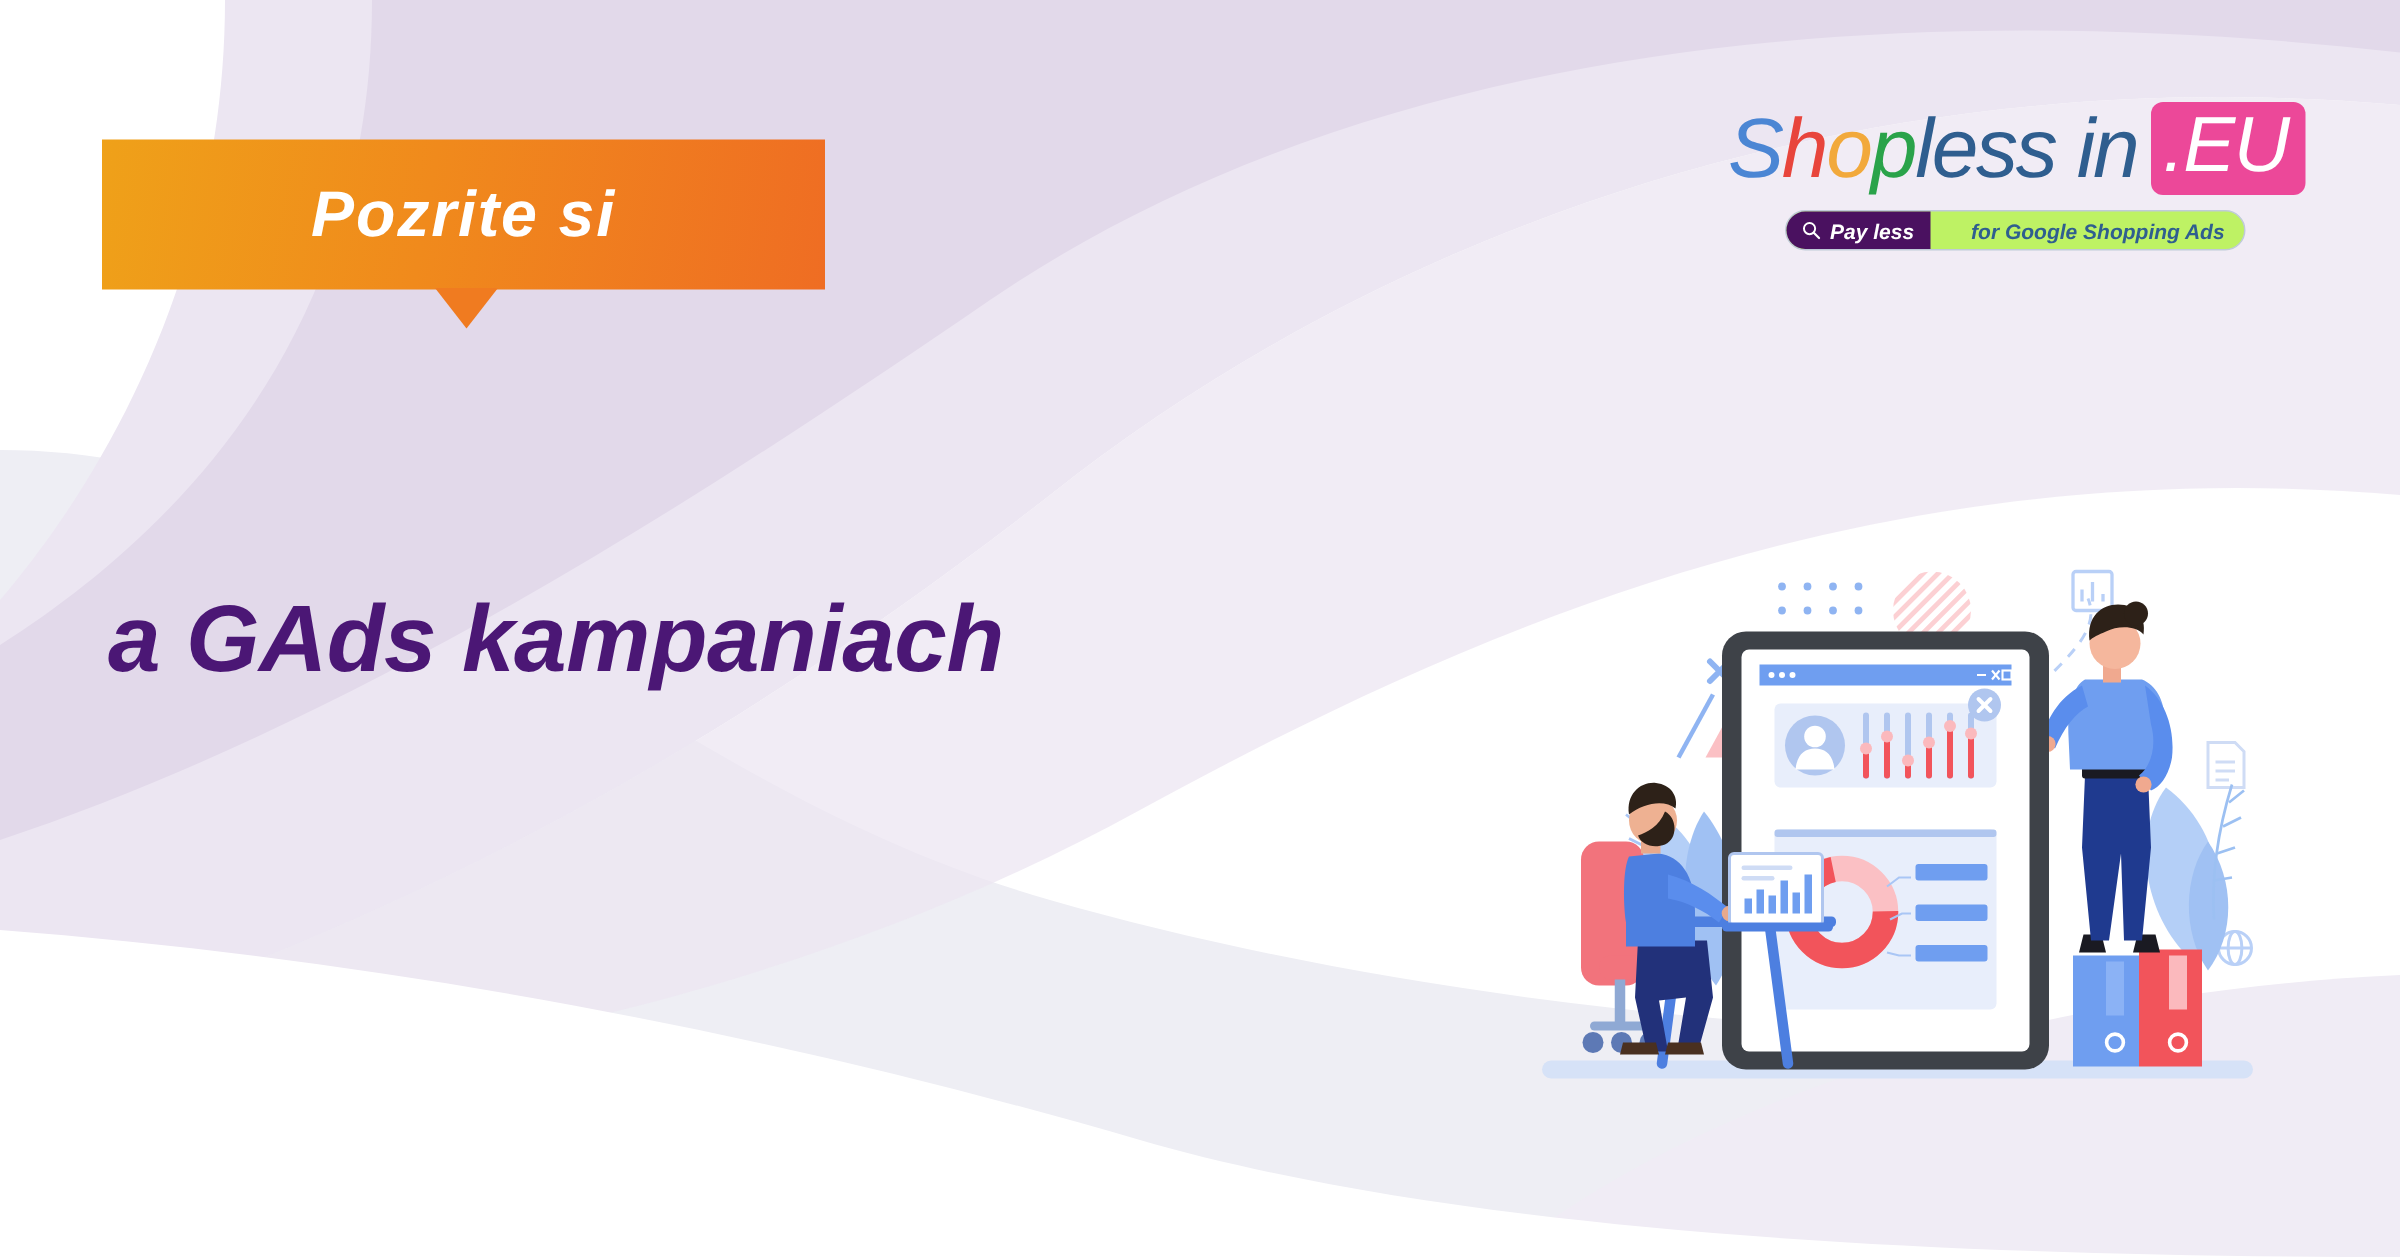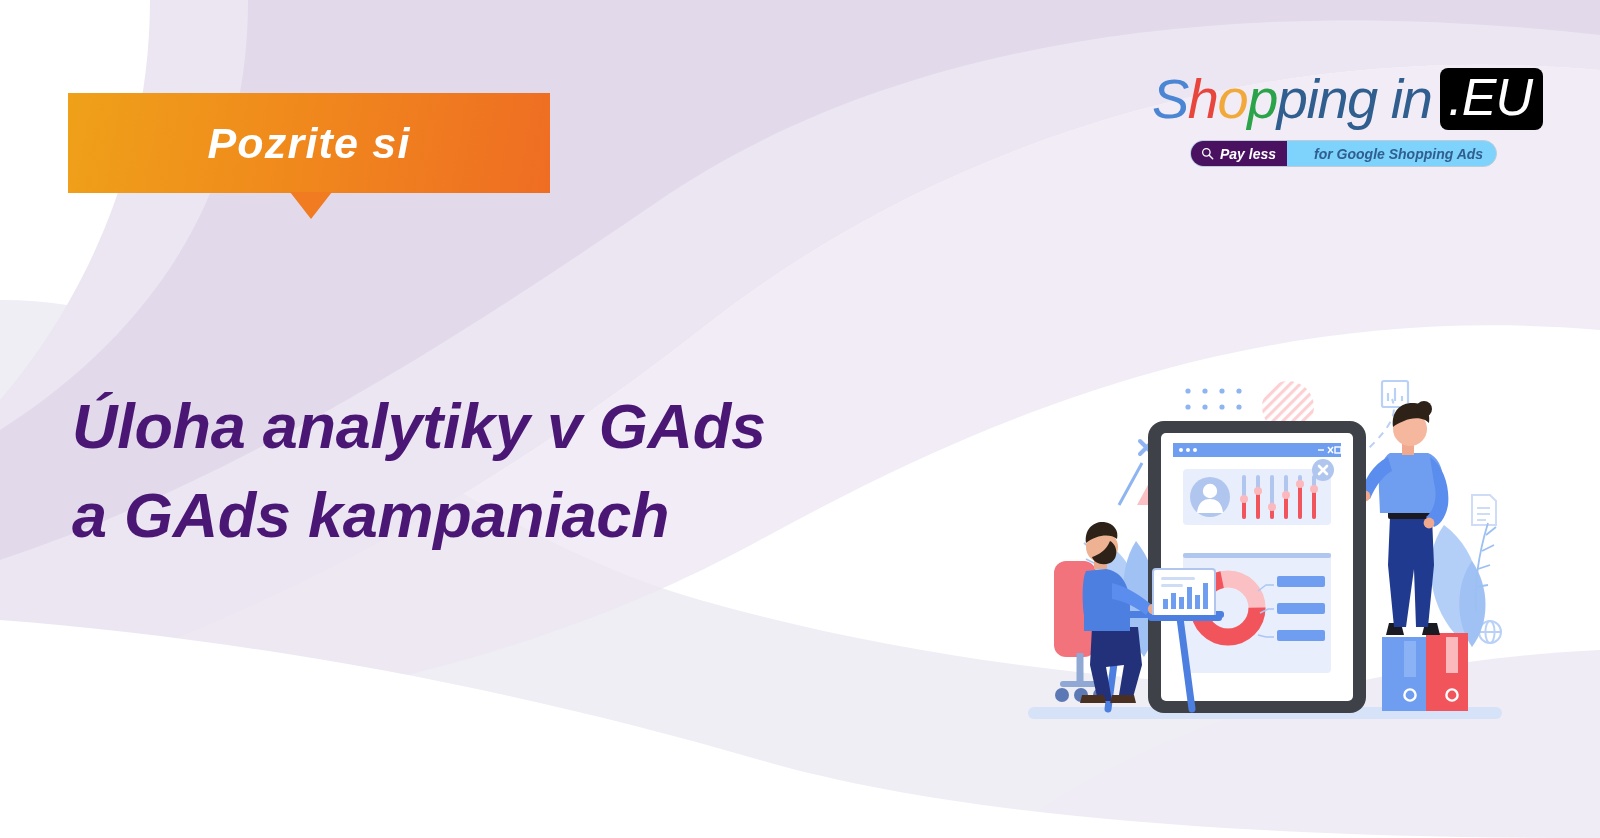--- a/index.html
+++ b/index.html
@@ -92,40 +92,40 @@
     display: flex;
     align-items: center;
   }
   .g-s { color: #4b86d4; }
   .g-h { color: #e8453c; }
   .g-o { color: #f2a93b; }
   .g-p { color: #2aa34a; }
   .g-rest { color: #2f5e8f; }
   #eu-chip {
     display: inline-block;
-    background: #000000;
+    background: #ec4899;
     color: #ffffff;
     border-radius: 8px;
     padding: 3px 11px 7px 8px;
     margin-left: 9px;
     letter-spacing: -1px;
     font-size: 52px;
     line-height: 1;
   }
 
   #tagline-badge {
     margin-top: 10px;
     margin-left: 38px;
     display: inline-flex;
     align-items: stretch;
     height: 27px;
     border-radius: 14px;
     overflow: hidden;
     border: 1px solid #bfcbd8;
-    background: #7dd3fc;
+    background: #bef264;
     box-sizing: border-box;
   }
   #badge-left {
     background: #4a1160;
     color: #ffffff;
     display: flex;
     align-items: center;
     gap: 6px;
     padding: 0 11px 0 11px;
     border-radius: 14px 0 0 14px;
@@ -179,31 +179,30 @@
 
     <path d="M0,620 C260,640 520,690 760,760 C960,818 1260,838 1600,838 L0,838 Z" fill="#ffffff"></path>
   </svg>
 
   <div id="ribbon">
     <span id="ribbon-label">Pozrite si</span>
   </div>
   <div id="ribbon-tail"></div>
 
   <div id="headline">
-    <div class="headline-line"><span>Úloha </span><span class="hl-strong">analytiky</span><span> v GAds</span></div>
     <div class="headline-line">a GAds kampaniach</div>
   </div>
 
   <div id="logo-lockup">
     <div id="wordmark">
       <span class="g-s">S</span>
         <span class="g-h">h</span>
         <span class="g-o">o</span>
         <span class="g-p">p</span>
-        <span class="g-rest">ping in</span>
+        <span class="g-rest">less in</span>
       <span id="eu-chip">.EU</span>
     </div>
 
     <div id="tagline-badge">
       <div id="badge-left">
         <svg width="13" height="13" viewBox="0 0 16 16" aria-hidden="true">
           <circle cx="6.6" cy="6.6" r="4.6" fill="none" stroke="#ffffff" stroke-width="1.6"></circle>
           <line x1="10.1" y1="10.1" x2="14.4" y2="14.4" stroke="#ffffff" stroke-width="1.8" stroke-linecap="round"></line>
         </svg>
         <span id="badge-left-label">Pay less</span>

